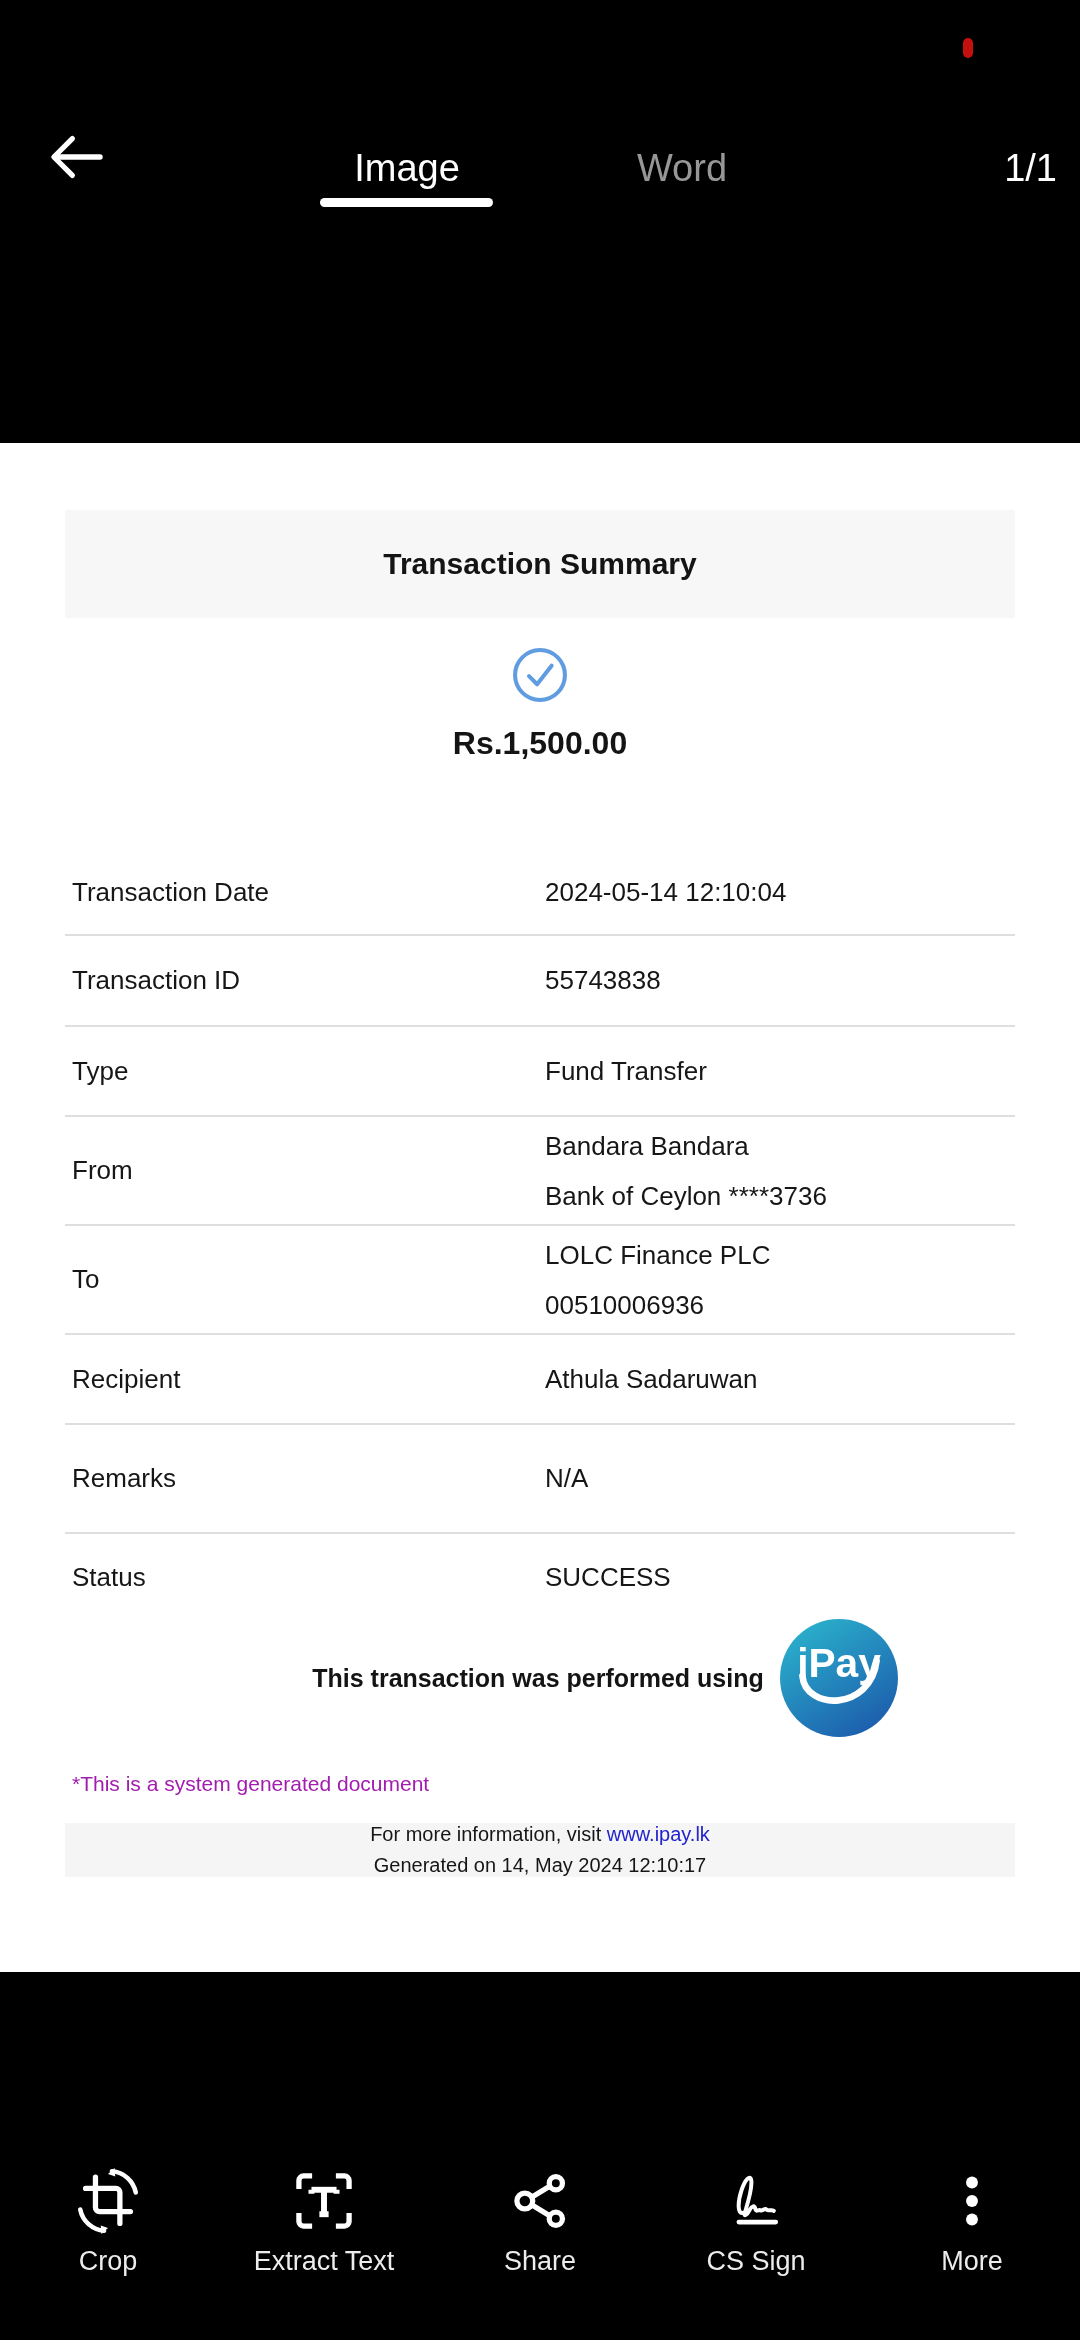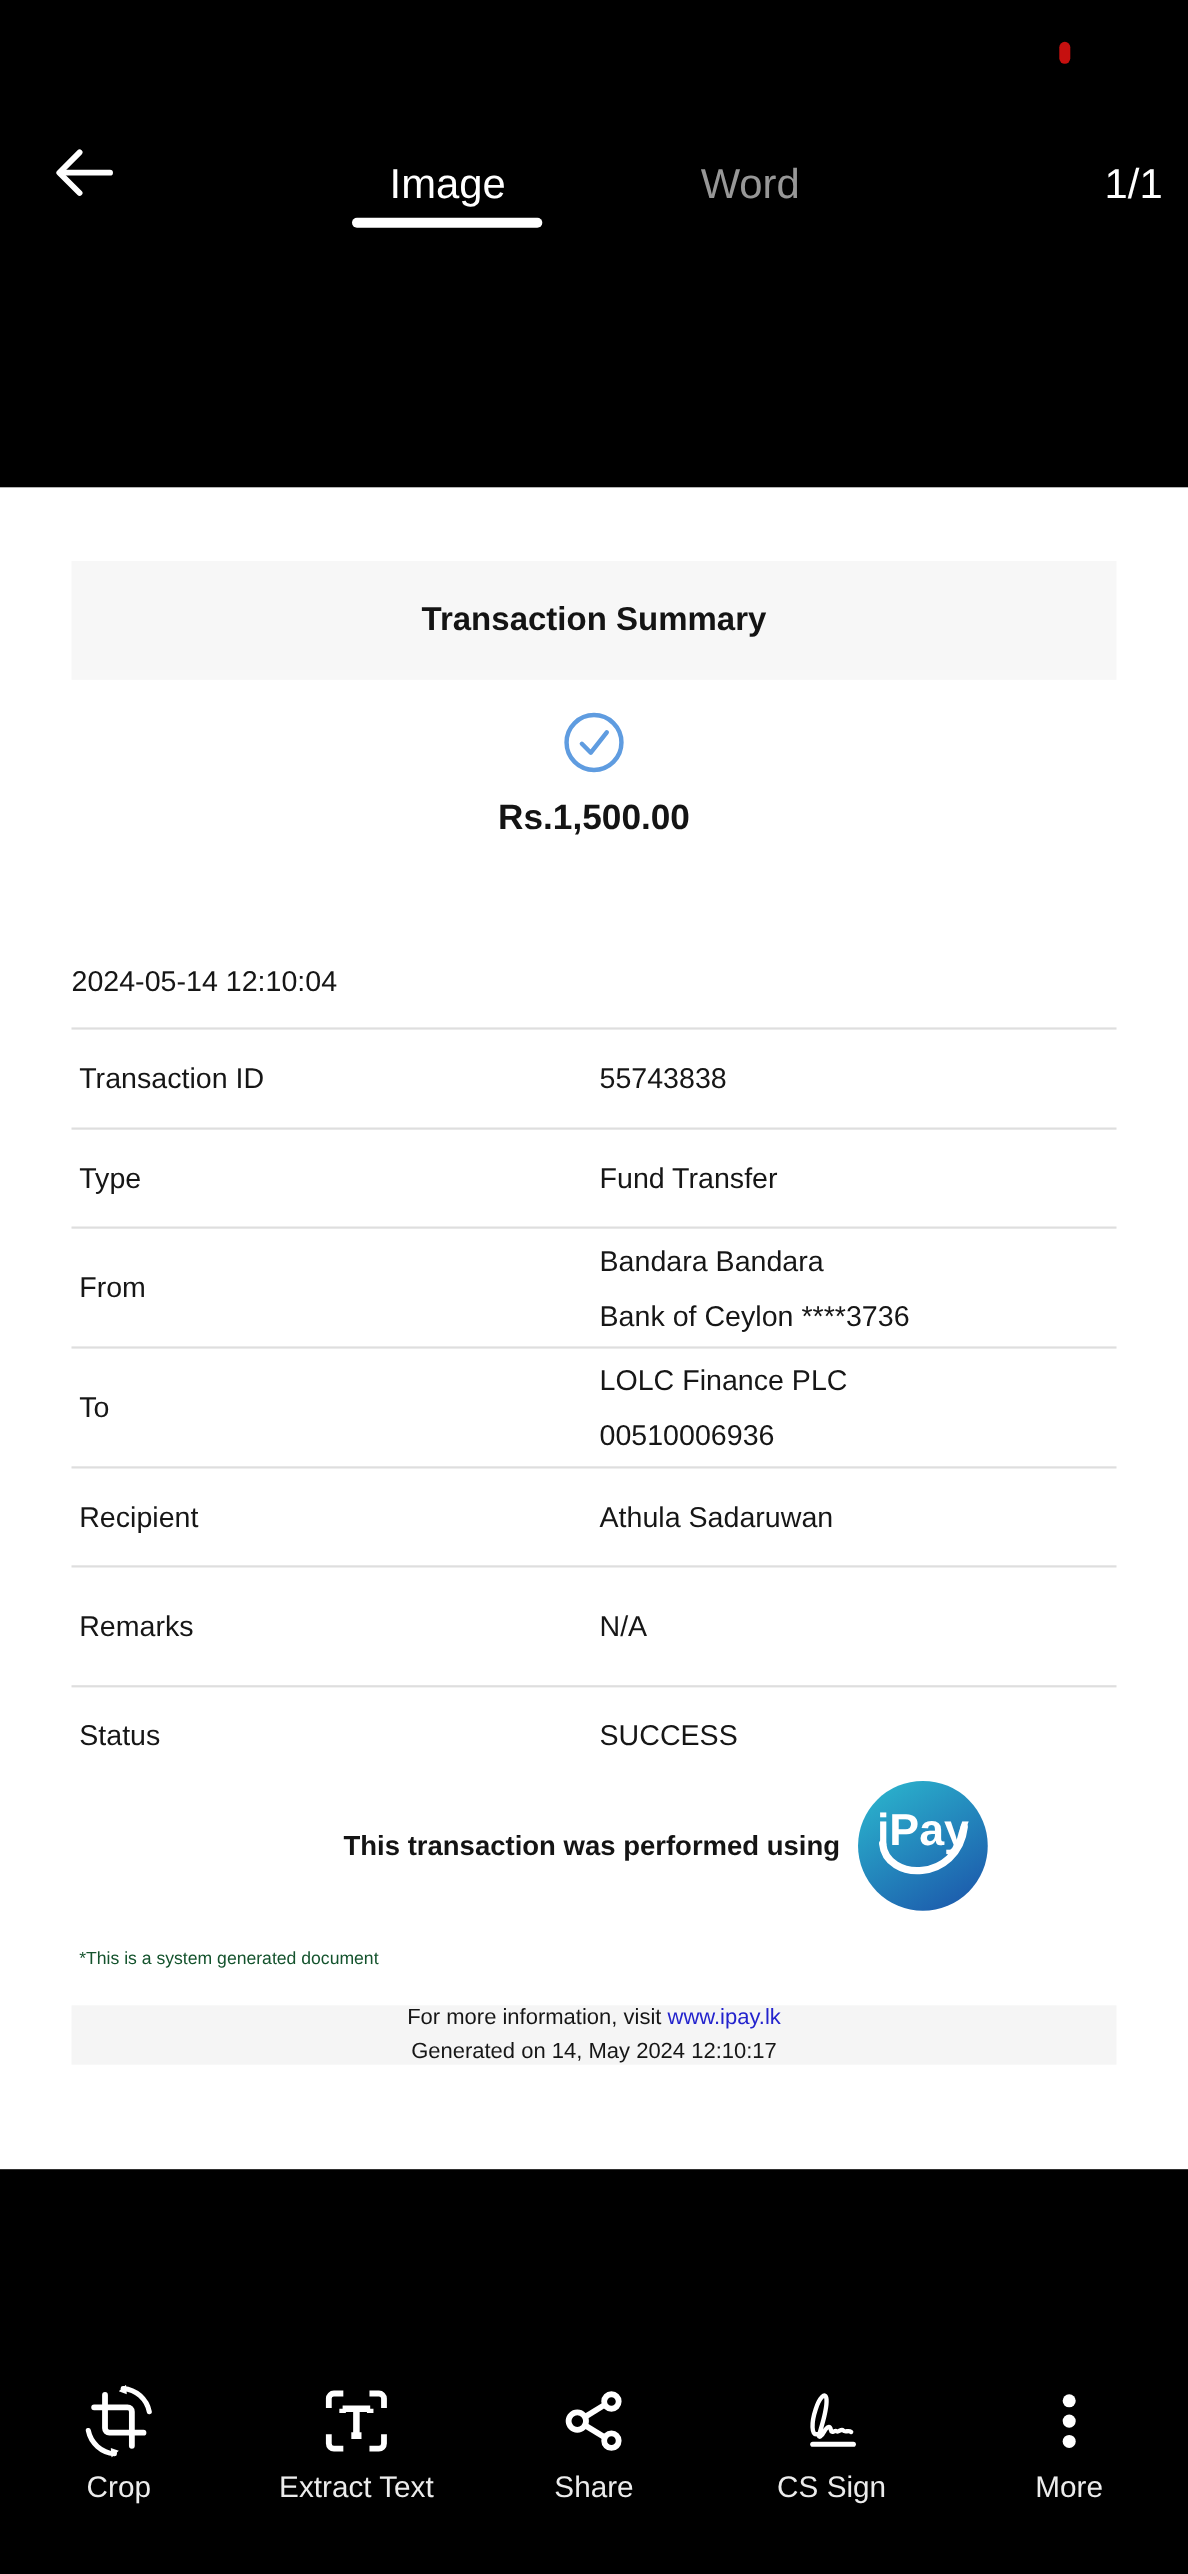--- a/index.html
+++ b/index.html
@@ -31,21 +31,21 @@
   .row.last{border-bottom:none;}
   .cell-label{width:480px;padding-left:7px;flex:none;}
   .cell-value{flex:1;}
   .cell-value .v2line{line-height:50px;}
   .h86{min-height:86px;} .h90{min-height:90px;} .h91{min-height:91px;} .h109{min-height:109px;}
   .performed{position:absolute;left:0;top:1172px;width:1080px;height:126px;display:flex;align-items:center;
     justify-content:center;gap:14px;transform:translateX(66px);}
   .performed-text{font-size:25px;font-weight:bold;color:#141414;}
   .ipay-logo{width:122px;height:122px;flex:none;}
   .ipay-logo svg{width:122px;height:122px;display:block;}
-  .sysnote{position:absolute;left:72px;top:1329px;font-size:16px;color:#14532d;}
+  .sysnote{position:absolute;left:72px;top:1329px;font-size:21px;color:#a21caf;}
   .docfooter{position:absolute;left:65px;top:1380px;width:950px;height:54px;background:#f5f5f5;
     display:flex;align-items:center;justify-content:space-between;padding:0 9px;font-size:20px;color:#161616;flex-direction:column;}
   .foot-left{white-space:pre-wrap;}
   .link{color:#2323cd;text-decoration:none;}
   
   .toolbar{position:absolute;left:0;top:2168px;width:1080px;height:172px;display:flex;}
   .tool{flex:1;display:flex;flex-direction:column;align-items:center;justify-content:flex-start;
     background:none;border:none;padding:0;cursor:pointer;gap:14px;}
   .ticon{width:66px;height:66px;display:flex;align-items:center;justify-content:center;}
   .ticon svg{width:66px;height:66px;display:block;}
@@ -89,20 +89,21 @@
       <svg viewBox="0 0 100 100">
           <circle cx="50" cy="50" r="43" fill="none" stroke="#5f9ce0" stroke-width="7"></circle>
           <path d="M31 52 L45 66 L70 34" fill="none" stroke="#5f9ce0" stroke-width="7" stroke-linecap="round" stroke-linejoin="round"></path>
         </svg>
     </div>
 
     <div class="amount">Rs.1,500.00</div>
 
     <div class="table">
       <div class="row h86">
+        <div class="cell-label">Transaction Date</div>
         <div class="cell-value">2024-05-14 12:10:04</div>
       </div>
       <div class="row h91">
         <div class="cell-label">Transaction ID</div>
         <div class="cell-value">55743838</div>
       </div>
       <div class="row h90">
         <div class="cell-label">Type</div>
         <div class="cell-value">Fund Transfer</div>
       </div>

